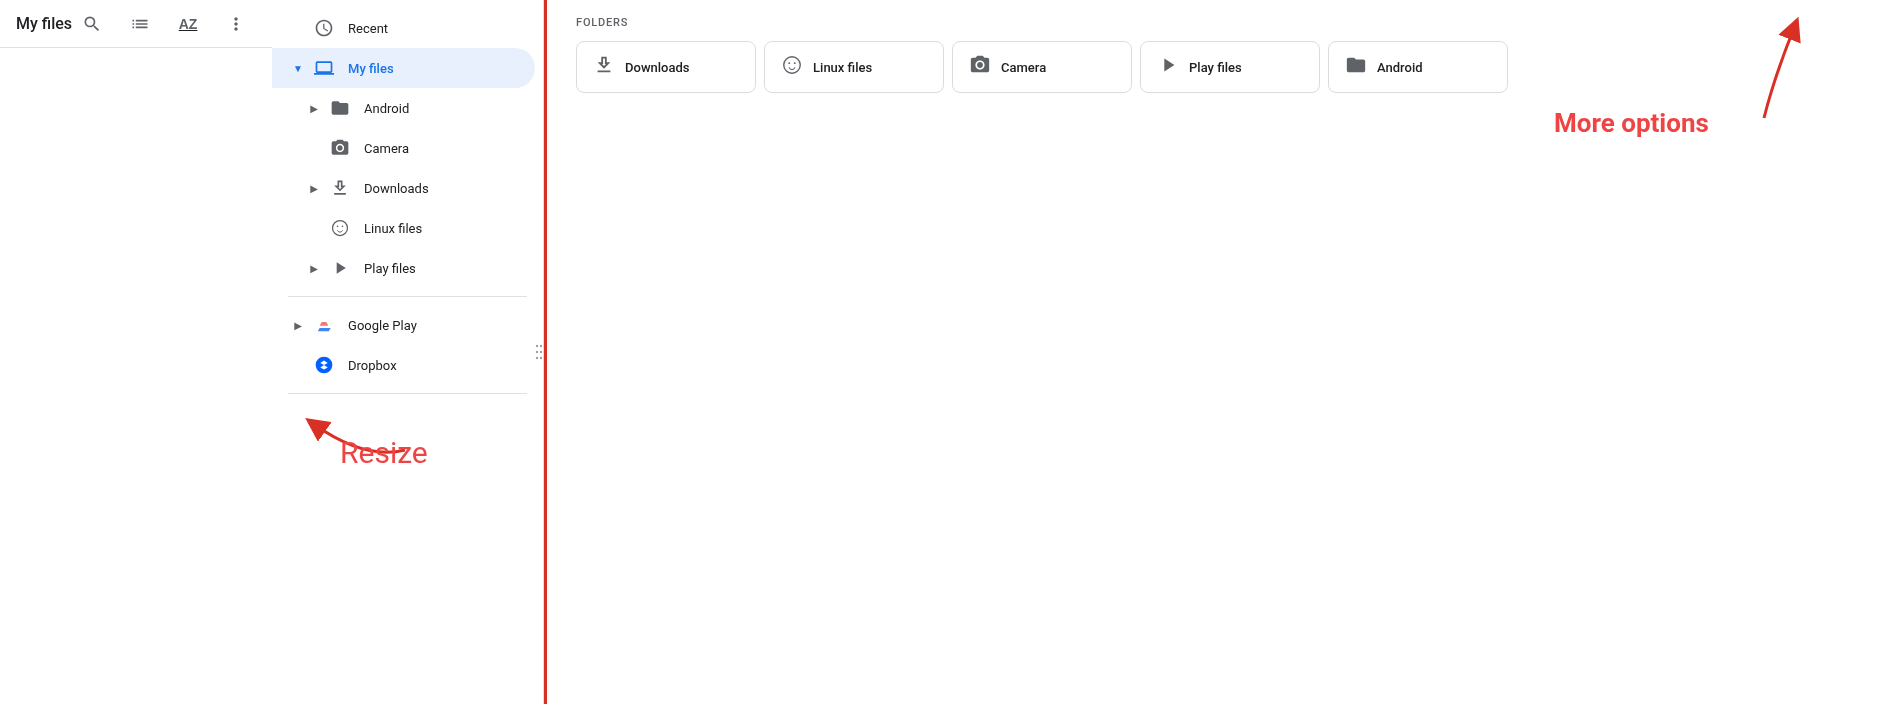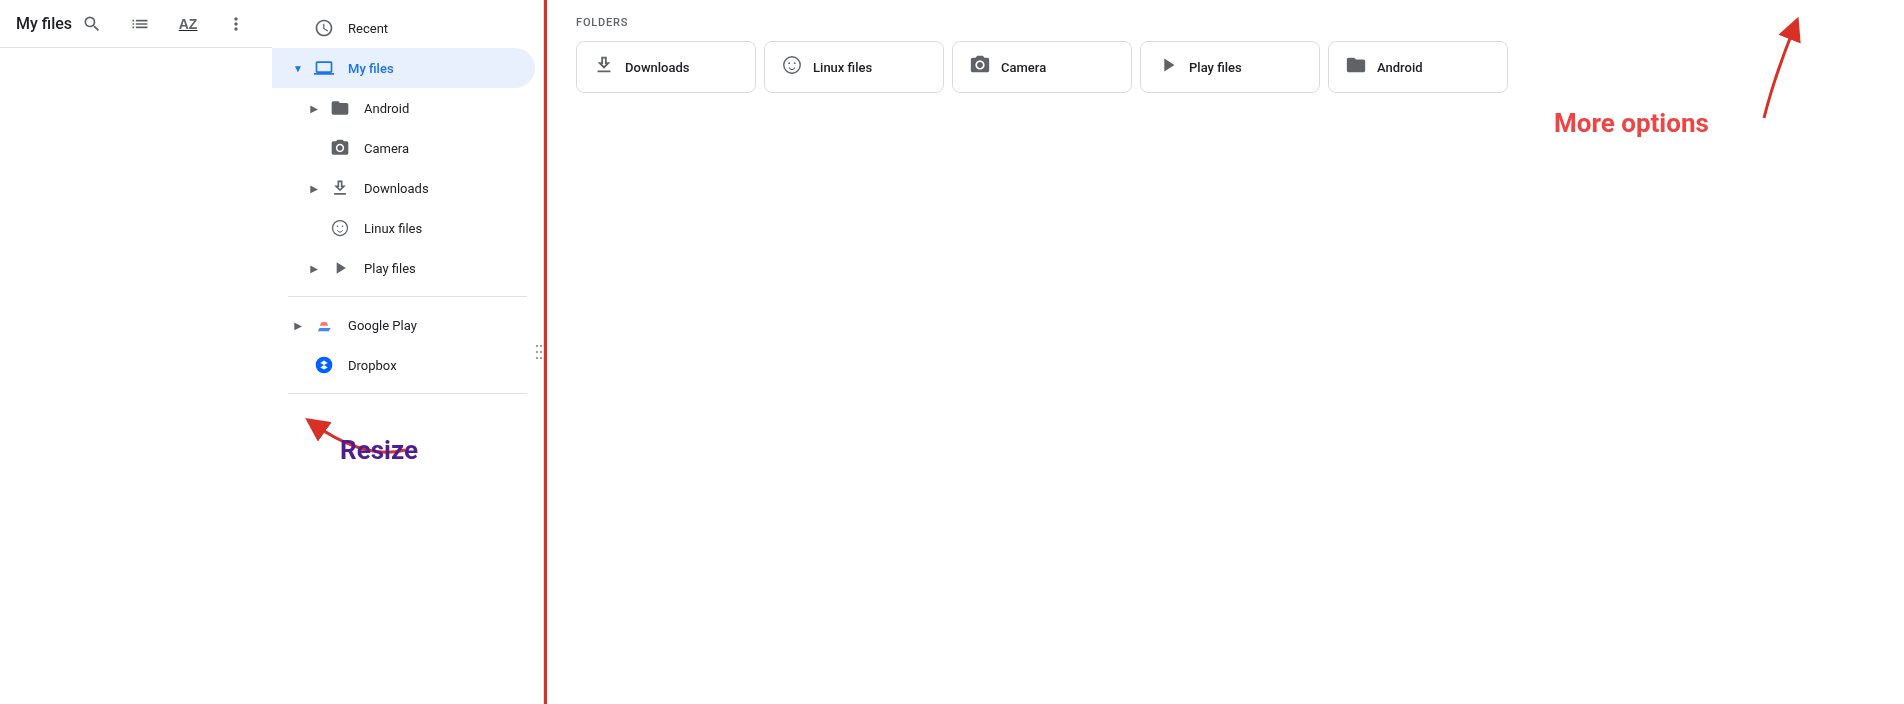--- a/index.html
+++ b/index.html
@@ -374,21 +374,21 @@
 
   <div class="arrow-annotation" style="left: 285px; top: 380px;">
     <svg width="160" height="90" viewBox="0 0 160 90" style="overflow:visible;">
       <defs>
         <marker id="arrowhead-r" markerWidth="8" markerHeight="8" refX="4" refY="4" orient="auto">
           <path d="M0,0 L0,8 L8,4 z" fill="#d93025"></path>
         </marker>
       </defs>
       <path d="M120 70 Q80 80 30 45" stroke="#d93025" stroke-width="3" fill="none" marker-end="url(#arrowhead-r)"></path>
     </svg>
-    <span style="position:absolute; top:55px; left:55px; font-size:26px; font-weight:700; color:#4c1d95;">Resize</span>
+    <span style="position:absolute; top:55px; left:55px; font-size:30px; font-weight:400; color:#ef4444;">Resize</span>
   </div>
 
   <div class="arrow-annotation" style="right: 100px; top: 18px;">
     <svg width="280" height="120" viewBox="0 0 280 120" style="overflow:visible;">
       <defs>
         <marker id="arrowhead-m" markerWidth="8" markerHeight="8" refX="4" refY="4" orient="auto">
           <path d="M0,0 L0,8 L8,4 z" fill="#d93025"></path>
         </marker>
       </defs>
       <path d="M240 100 Q250 60 270 10" stroke="#d93025" stroke-width="3" fill="none" marker-end="url(#arrowhead-m)"></path>

